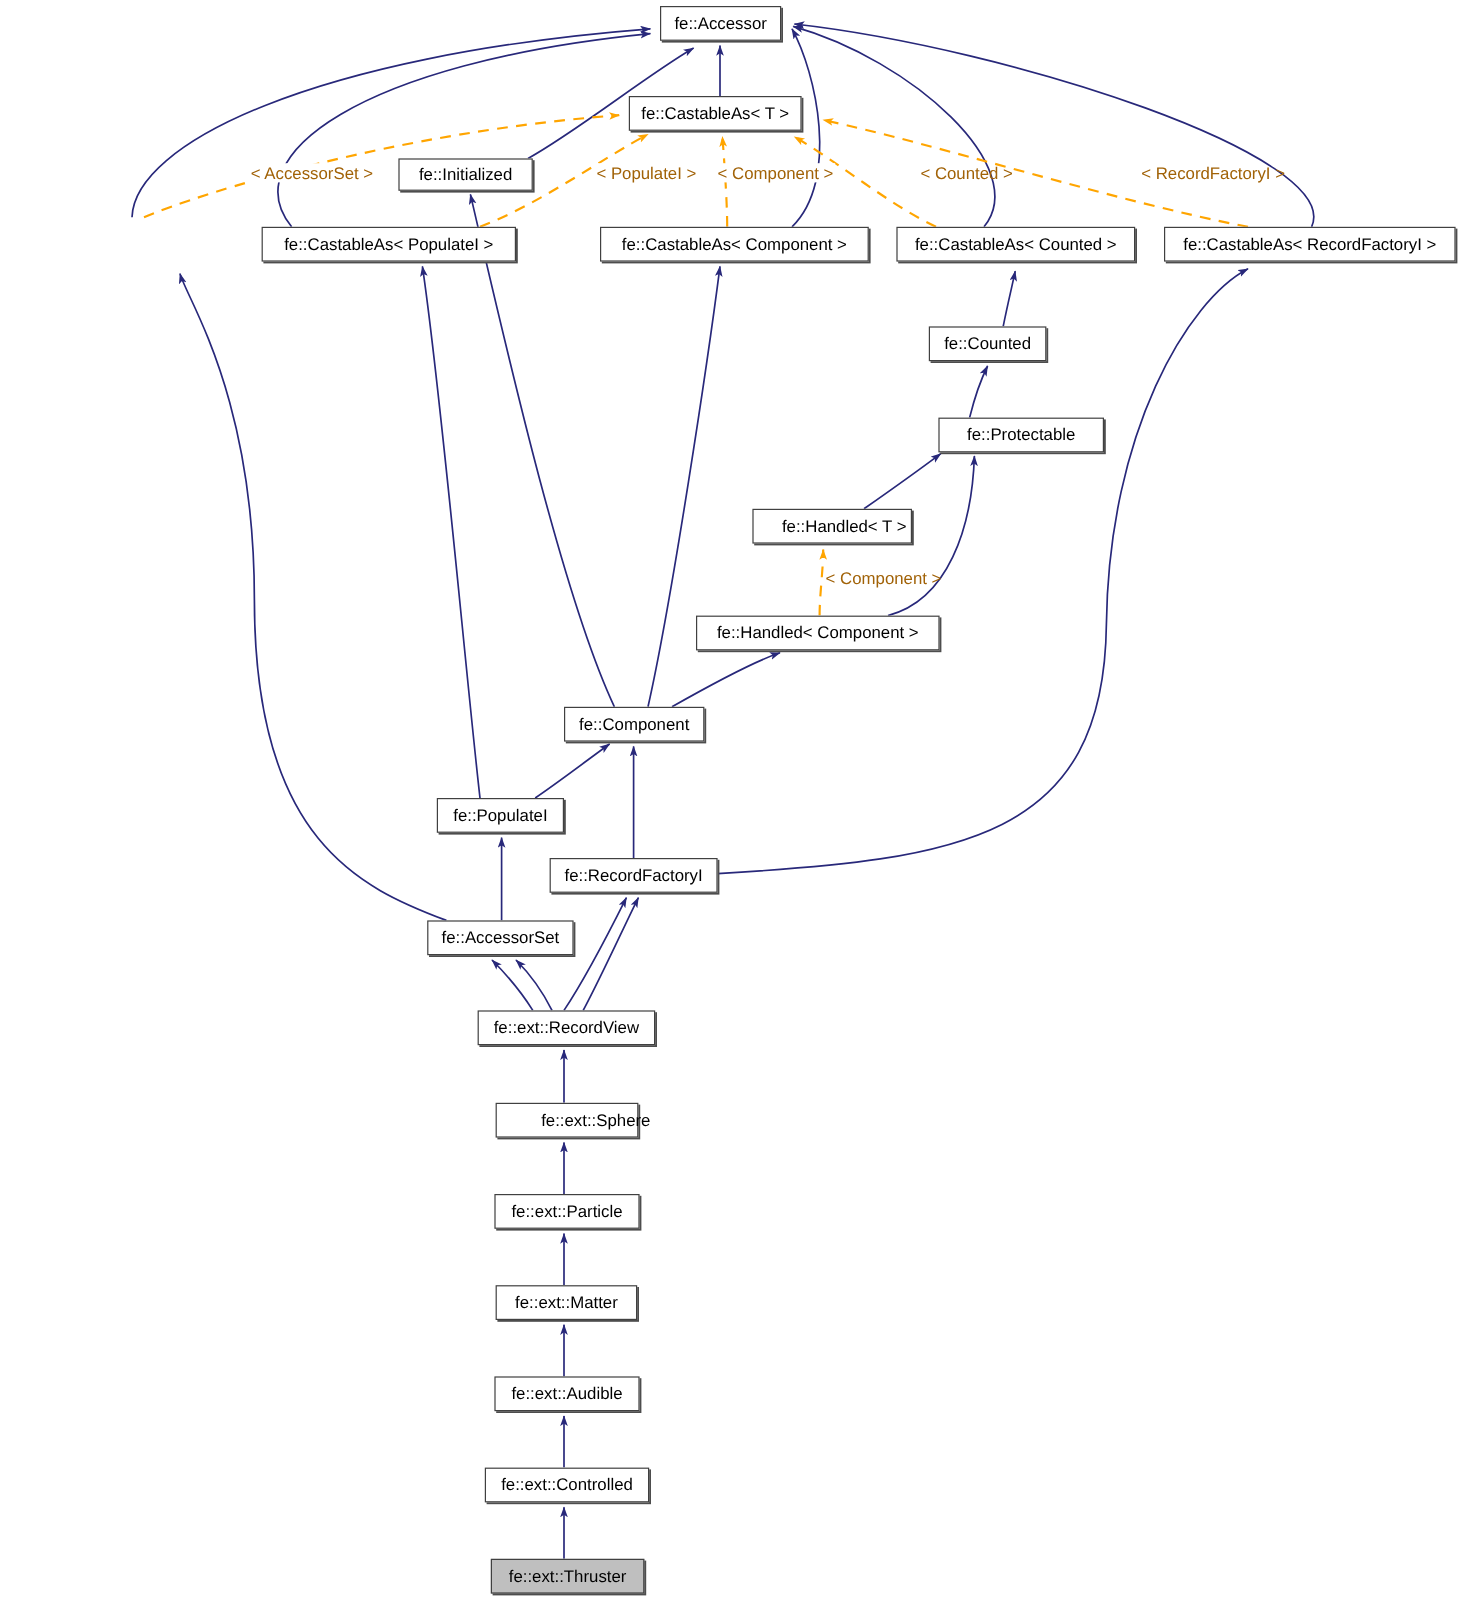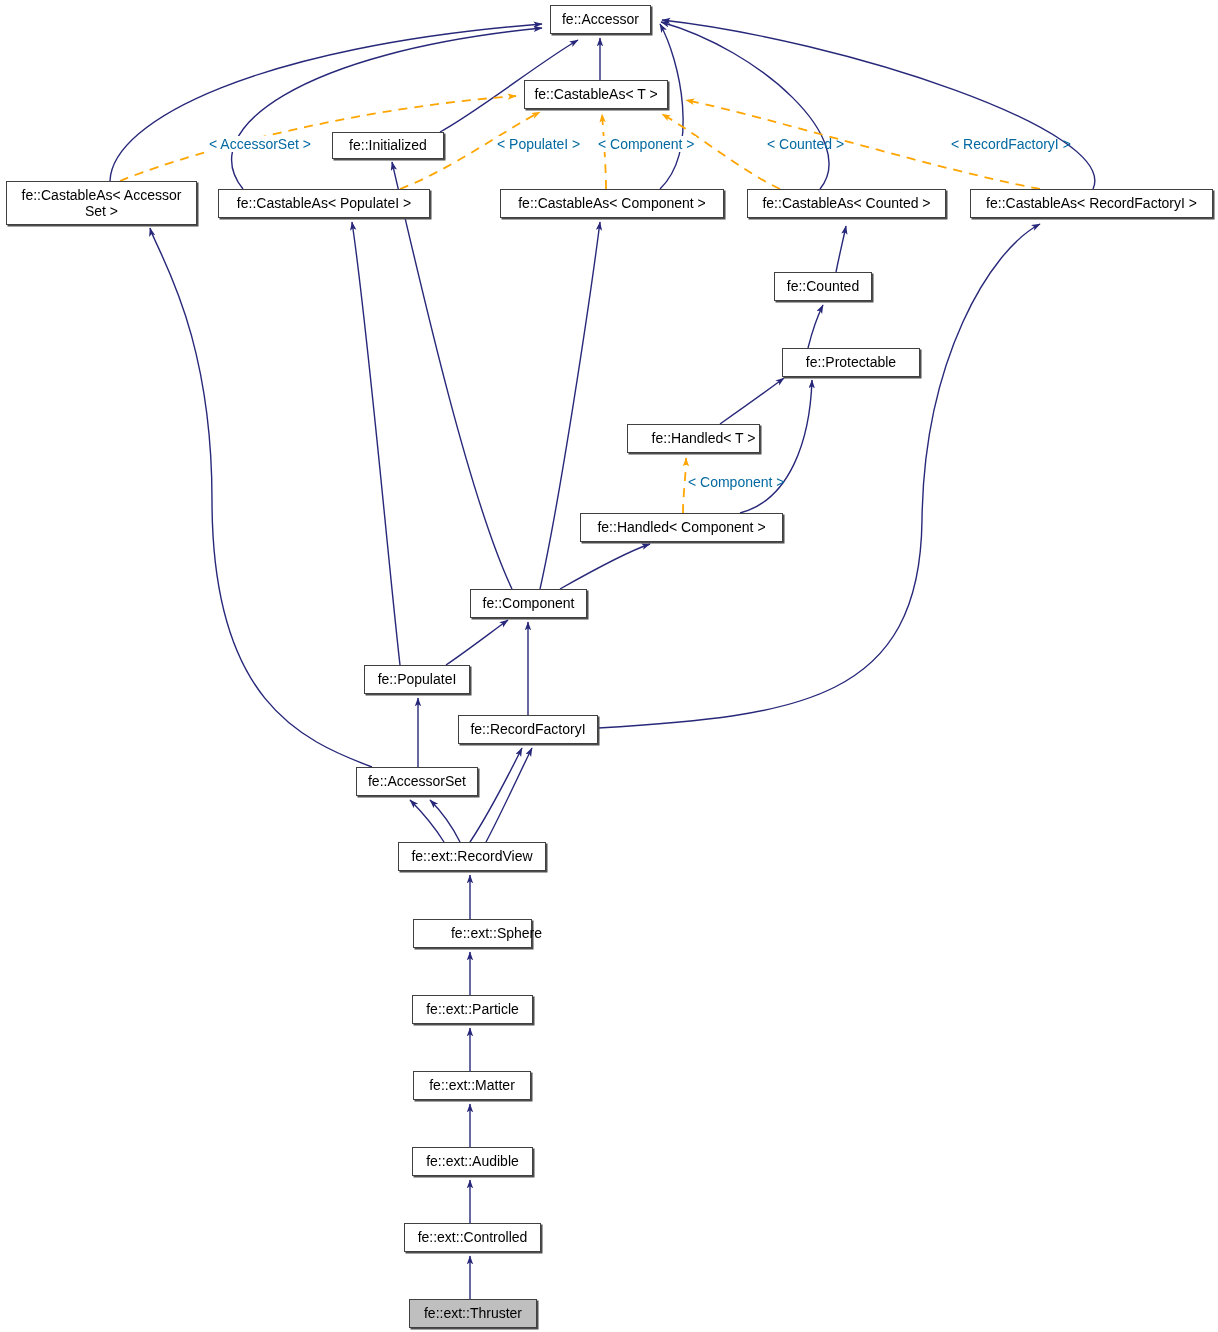--- a/index.html
+++ b/index.html
@@ -38,21 +38,21 @@
     white-space: pre;
     box-shadow: 1.5px 1.5px 0 0 #4d4d4d;
     z-index: 5;
   }
   .node.highlight {
     background: #bfbfbf;
   }
   .edge-label {
     position: absolute;
     font-size: 14px;
-    color: #0369a1;
+    color: #a16207;
     white-space: nowrap;
     background: #ffffff;
     z-index: 4;
     padding: 0 1px;
   }
 </style>
 </head>
 <body>
 
 <div id="diagram">
@@ -143,22 +143,20 @@
       <path d="M 683,513 C 683,495 686,475 686,458"></path>
     </g>
   </svg>
 
   <div class="node" style="left:550px; top:5px; width:101px; height:29px;">fe::Accessor</div>
 
   <div class="node" style="left:524px; top:80px; width:144px; height:29px;">fe::CastableAs&lt; T &gt;</div>
 
   <div class="node" style="left:332px; top:132px; width:112px; height:27px;">fe::Initialized</div>
 
-  <div class="node" style="left:6px; top:181px; width:191px; height:44px;">fe::CastableAs&lt; Accessor
-Set &gt;</div>
 
   <div class="node" style="left:218px; top:189px; width:212px; height:29px;">fe::CastableAs&lt; PopulateI &gt;</div>
 
   <div class="node" style="left:500px; top:189px; width:224px; height:29px;">fe::CastableAs&lt; Component &gt;</div>
 
   <div class="node" style="left:747px; top:189px; width:199px; height:29px;">fe::CastableAs&lt; Counted &gt;</div>
 
   <div class="node" style="left:970px; top:189px; width:243px; height:29px;">fe::CastableAs&lt; RecordFactoryI &gt;</div>
 
   <div class="node" style="left:774px; top:272px; width:98px; height:29px;">fe::Counted</div>

